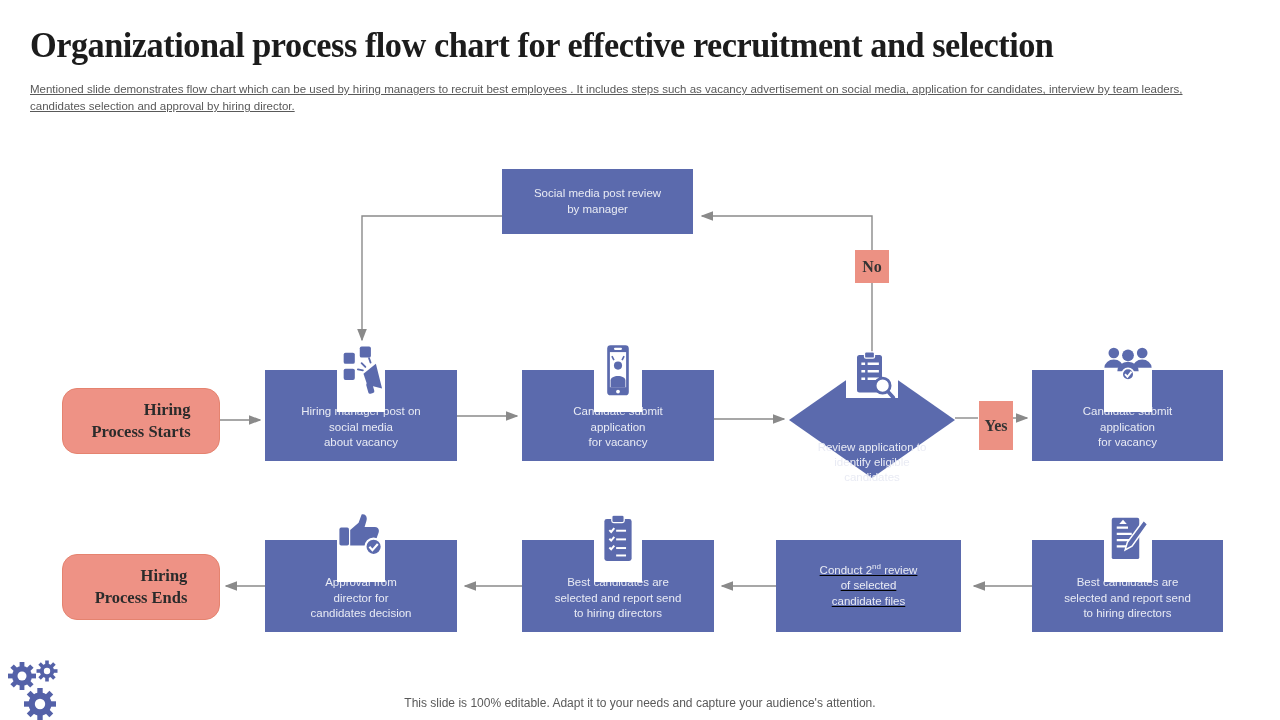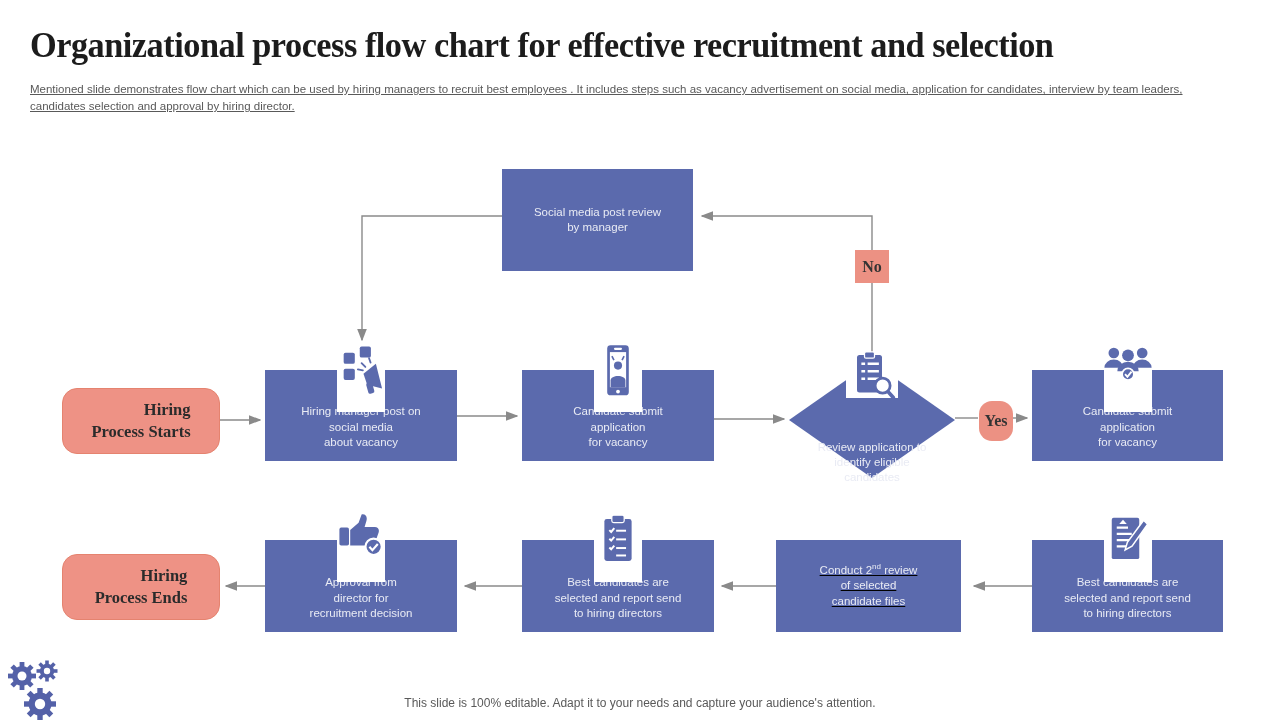--- a/index.html
+++ b/index.html
@@ -101,21 +101,21 @@
 
 <div class="pill" style="left:62px;top:388px;width:156px;height:64px;position:absolute;">
   <span>Hiring
 Process Starts</span>
 </div>
 <div class="pill" style="left:62px;top:554px;width:156px;height:64px;position:absolute;">
   <span>Hiring
 Process Ends</span>
 </div>
 
-<div class="node box" style="left:502px;top:169px;width:191px;height:102px;">
+<div class="node box" style="left:502px;top:169px;width:191px;height:65px;">
   <div class="label">Social media post review
 by manager</div>
 </div>
 
 <div class="node box has-notch" style="left:265px;top:370px;width:192px;height:91px;">
   <div class="notch">
     <svg class="icon" width="46" height="52" viewBox="0 0 36 42">
       <g fill="currentColor">
         <rect x="4" y="7" width="9" height="9" rx="1.5"></rect>
         <rect x="17" y="2" width="9" height="9" rx="1.5"></rect>
@@ -193,38 +193,38 @@
     </svg>
   </div>
   <div class="label">Candidate submit
 application
 for vacancy</div>
 </div>
 
 <div class="tag" style="left:855px;top:250px;width:34px;height:33px;">
   <span>No</span>
 </div>
-<div class="tag" style="left:979px;top:401px;width:34px;height:40px;border-radius:13px;">
+<div class="tag" style="left:979px;top:401px;width:34px;height:49px;">
   <span>Yes</span>
 </div>
 
 <div class="node box has-notch" style="left:265px;top:540px;width:192px;height:92px;">
   <div class="notch">
     <svg class="icon" width="48" height="44" viewBox="0 0 40 36">
       <g fill="currentColor">
         <rect x="2" y="11" width="8" height="15" rx="1.5"></rect>
         <path d="M11 26 V13 l7-6 2.5-7 c3.5-0.5 5 2 4 5.5 L23 10.5 h8.5 c2.5 0 4 2 3.2 4.5 L31.5 24 c-0.6 1.6-1.8 2-3.5 2 z"></path>
       </g>
       <circle cx="30.5" cy="27" r="6.8" fill="currentColor" stroke="#ffffff" stroke-width="1.8"></circle>
       <path d="M27 27 l2.5 2.8 4.5-5.2" stroke="#ffffff" stroke-width="1.8" fill="none"></path>
     </svg>
   </div>
   <div class="label">Approval from
 director for
-recruitment decision</div>
+candidates decision</div>
 </div>
 
 <div class="node box has-notch" style="left:522px;top:540px;width:192px;height:92px;">
   <div class="notch">
     <svg class="icon" width="36" height="52" viewBox="0 0 28 42">
       <rect x="3" y="4" width="22" height="34" rx="2" fill="currentColor"></rect>
       <rect x="9" y="1" width="10" height="6" rx="1.5" fill="currentColor" stroke="#ffffff"></rect>
       <g stroke="#ffffff" stroke-width="1.6" fill="none">
         <path d="M7 13 l1.5 1.5 2.5-3"></path>
           <path d="M12.5 13.5 h8"></path>

